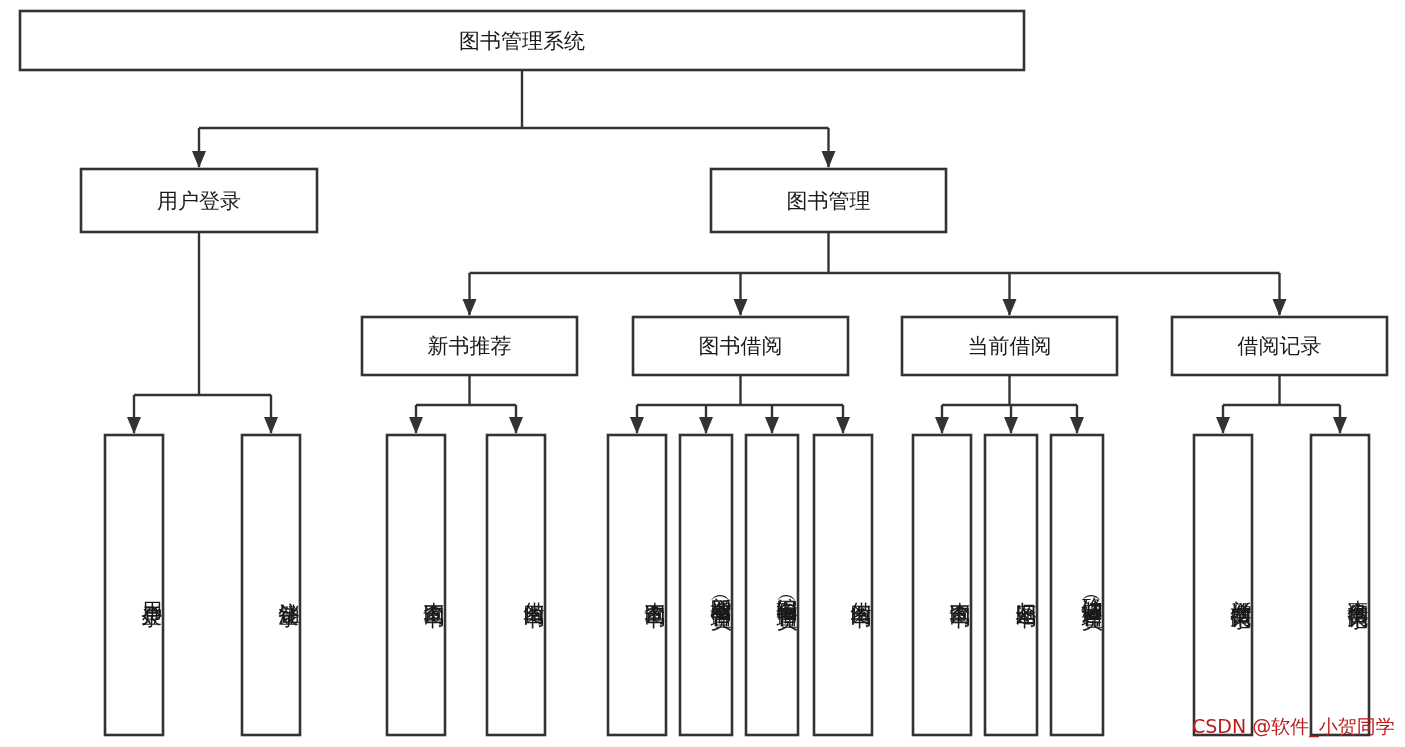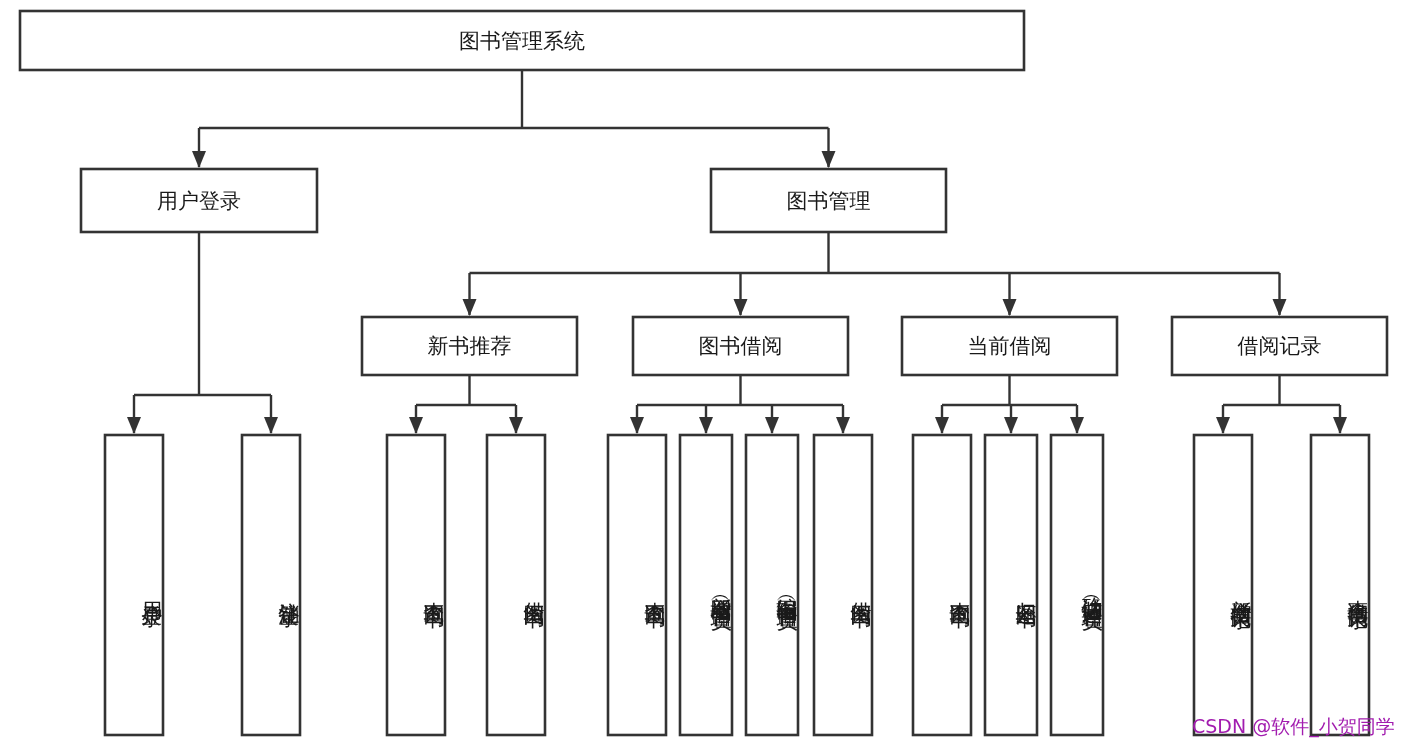--- a/index.html
+++ b/index.html
@@ -59,21 +59,21 @@
     white-space: nowrap;
     display: flex;
     align-items: flex-start;
     justify-content: center;
     pointer-events: none;
   }
   .watermark {
     position: absolute;
     font-family: "DejaVu Sans", "Liberation Sans", sans-serif;
     font-size: 19px;
-    color: #a21caf;
+    color: #b91c1c;
     white-space: nowrap;
   }
 </style>
 </head>
 <body>
 
 <div id="diagram-root">
 
   <svg class="diagram-canvas" viewBox="0 0 1405 747">
     <g id="connector-layer">

